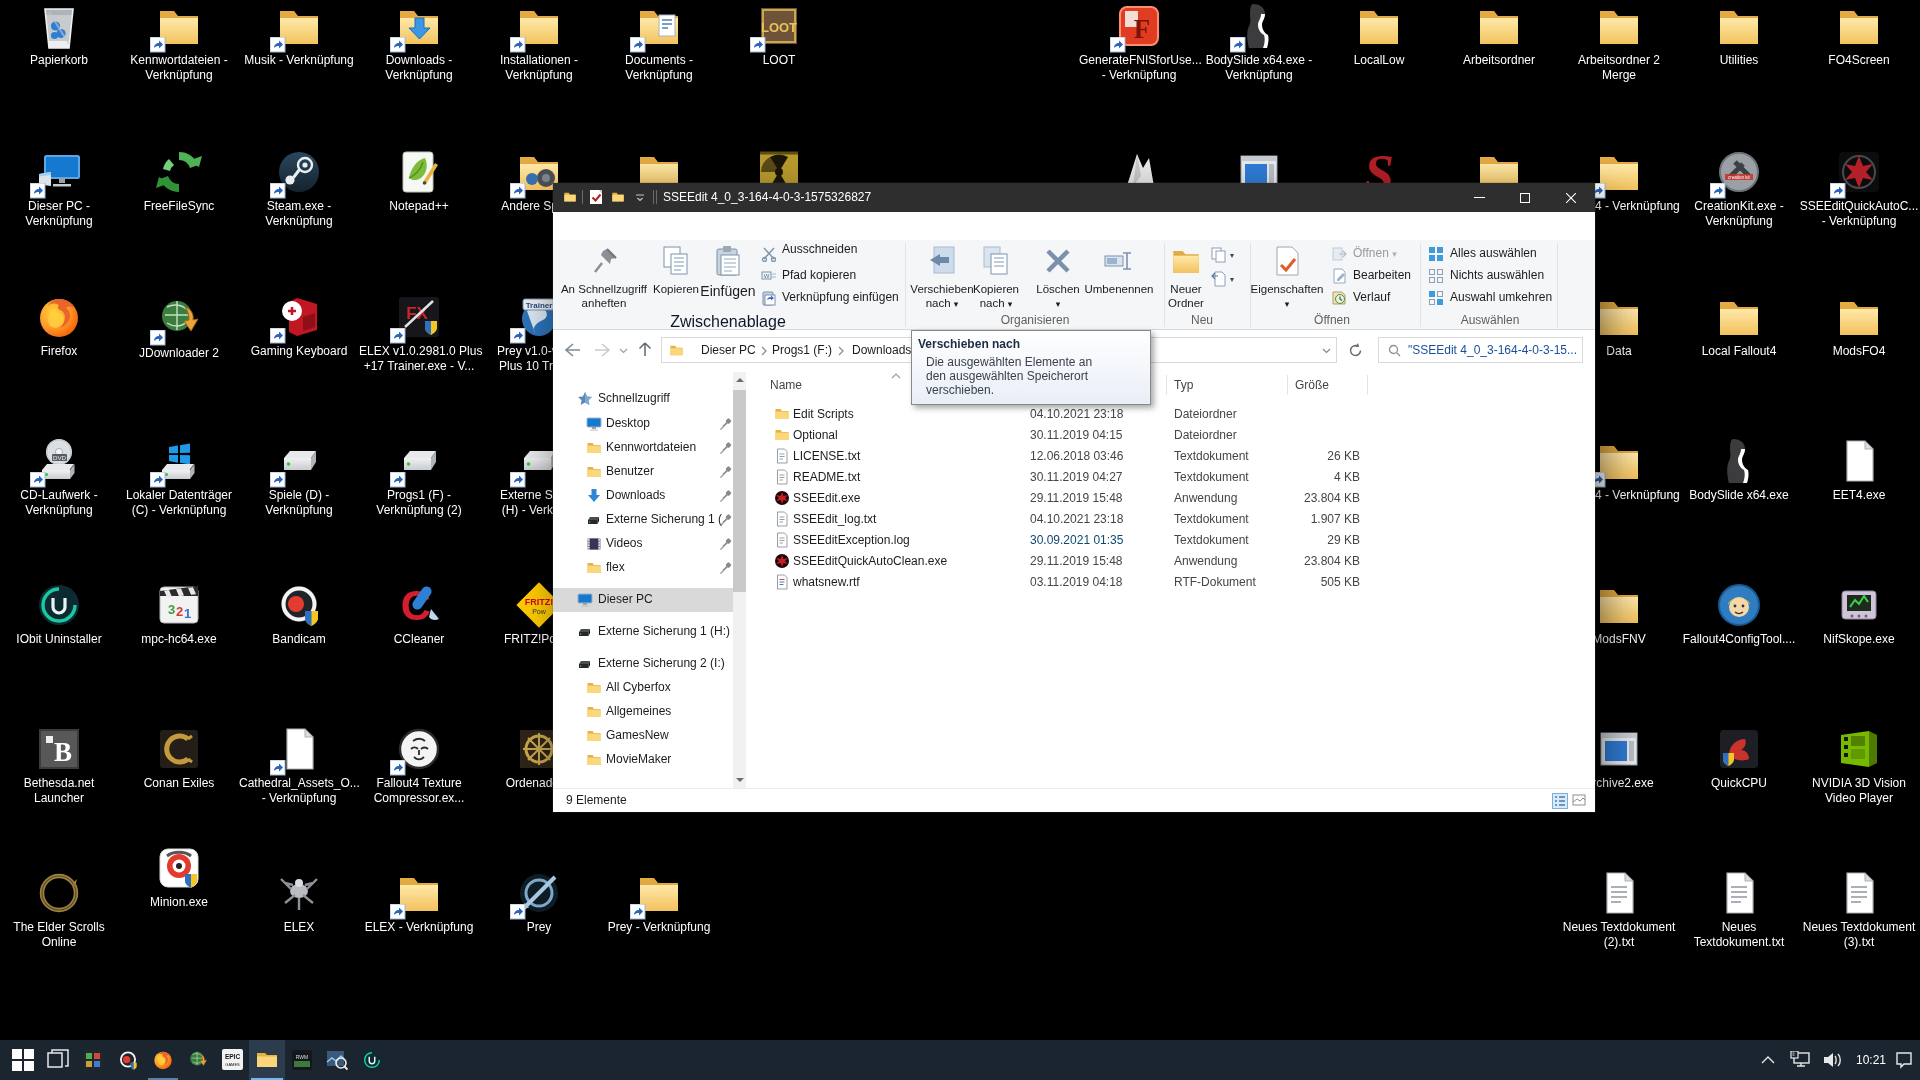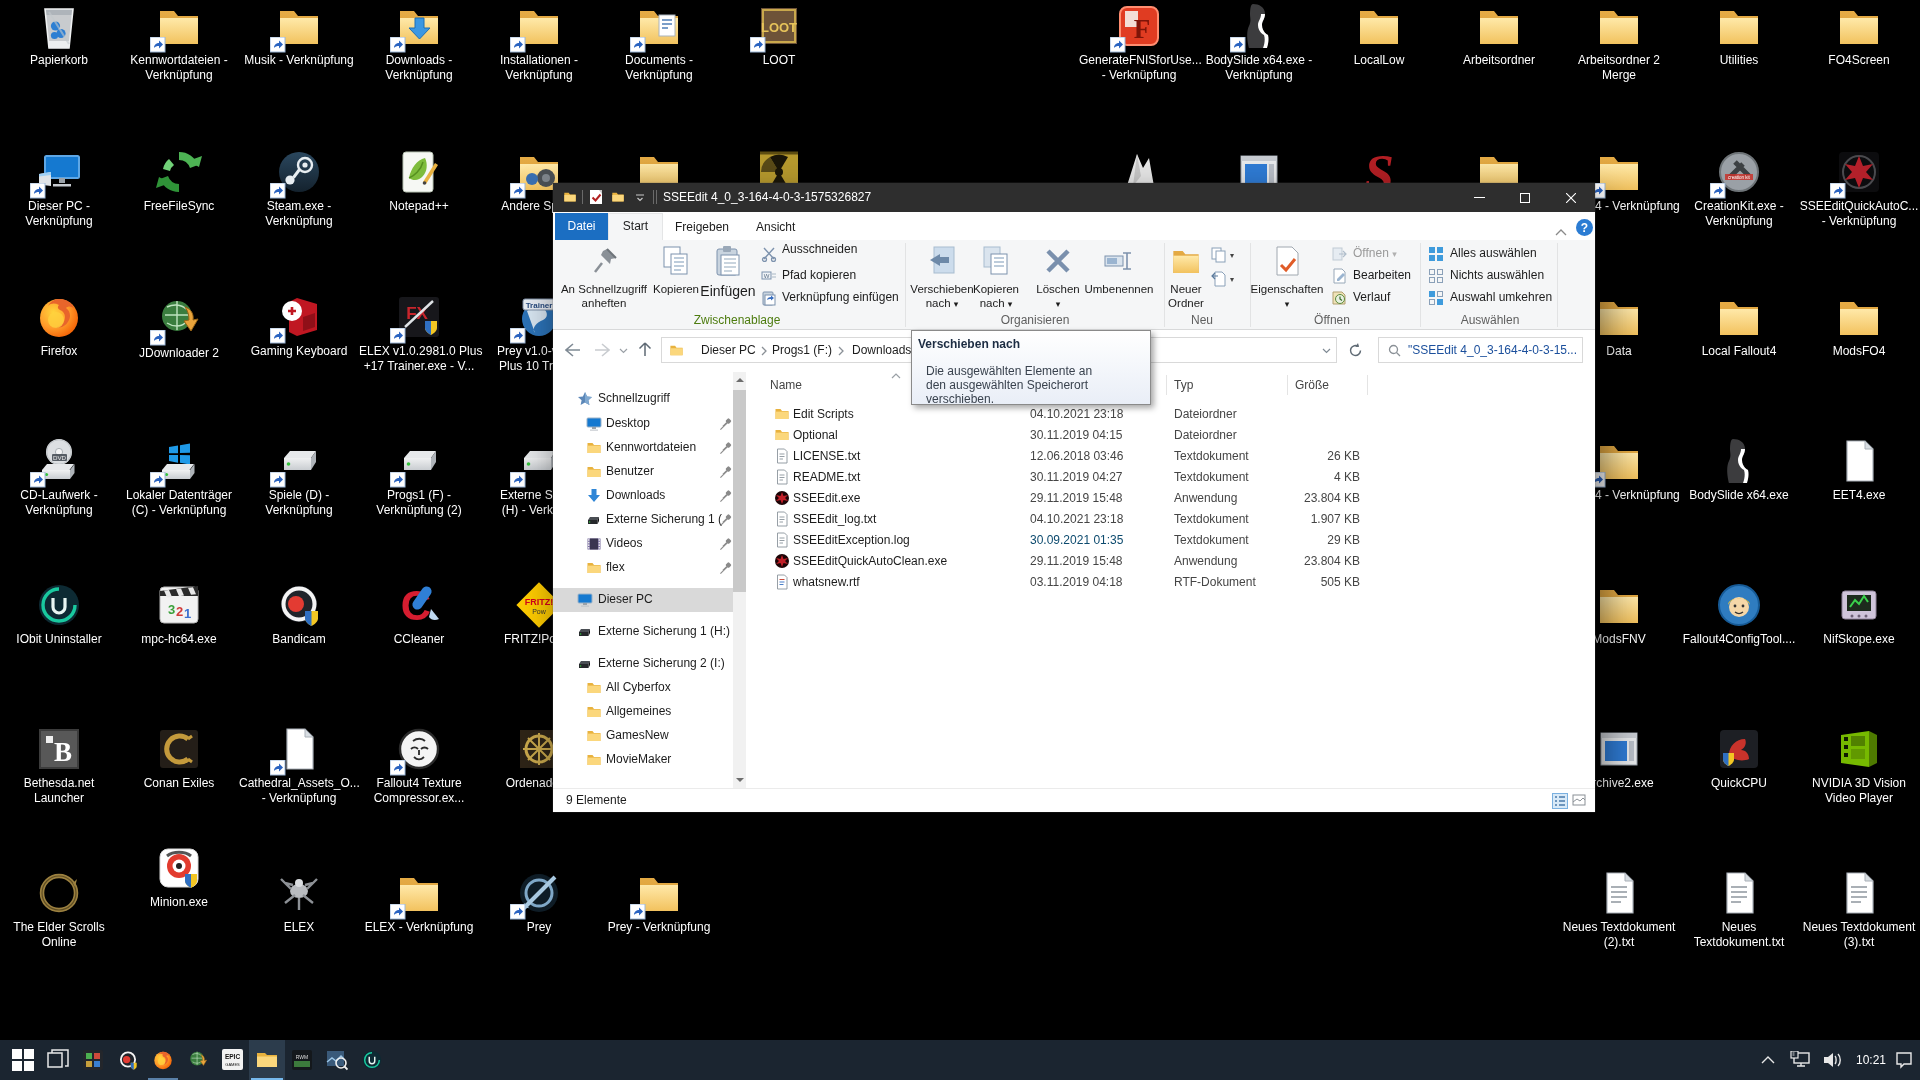--- a/index.html
+++ b/index.html
@@ -887,33 +887,20 @@
       <svg class="abs" style="left:921px;top:14px" width="11" height="1">
         <rect width="11" height="1" fill="#fff"></rect>
       </svg>
       <svg class="abs" style="left:967px;top:10px" width="10" height="10">
         <rect x="0.5" y="0.5" width="9" height="9" fill="none" stroke="#fff"></rect>
       </svg>
       <svg class="abs" style="left:1013px;top:10px" width="10" height="10">
         <path d="M0 0L10 10M10 0L0 10" stroke="#fff" stroke-width="1.1"></path>
       </svg>
     </div>
-    <div class="abs" style="left:0;top:29px;width:1042px;height:28px;background:#fff">
-      <div class="abs" style="left:2px;top:1px;width:53px;height:27px;background:#1b6ec2;color:#fff;font-size:12px;text-align:center;line-height:27px">Datei</div>
-      <div class="abs" style="left:55px;top:1px;width:55px;height:27px;background:#f5f6f7;border:1px solid #e4e5e6;border-bottom:none;color:#1c1c1c;font-size:12px;text-align:center;line-height:25px">Start</div>
-      <div class="abs t12" style="left:122px;top:8px">Freigeben</div>
-      <div class="abs t12" style="left:203px;top:8px">Ansicht</div>
-      <svg class="abs" style="left:1002px;top:17px" width="12" height="7">
-        <path d="M1 6l5-5 5 5" stroke="#8a8a8a" stroke-width="1.3" fill="none"></path>
-      </svg>
-      <svg class="abs" style="left:1023px;top:7px" width="17" height="17">
-        <circle cx="8.5" cy="8.5" r="8.5" fill="#2b7cd3"></circle>
-        <text x="8.5" y="13" font-size="12" font-weight="bold" fill="#fff" text-anchor="middle" font-family="Liberation Sans">?</text>
-      </svg>
-    </div>
     <div class="abs" style="left:0;top:57px;width:1042px;height:90px;background:#f5f6f7;border-bottom:1px solid #d8d9da">
       <div class="abs" style="left:352px;top:3px;width:1px;height:84px;background:#e2e3e4"></div>
       <div class="abs" style="left:611px;top:3px;width:1px;height:84px;background:#e2e3e4"></div>
       <div class="abs" style="left:697px;top:3px;width:1px;height:84px;background:#e2e3e4"></div>
       <div class="abs" style="left:867px;top:3px;width:1px;height:84px;background:#e2e3e4"></div>
       <div class="abs" style="left:1004px;top:3px;width:1px;height:84px;background:#e2e3e4"></div>
       <svg class="abs" style="left:35px;top:5px" width="32" height="32" viewBox="0 0 32 32">
         <path d="M19 4l9 9-5 1-1 5-9-9 2-4z" fill="#8a9097"></path>
         <path d="M14 18l-7 9" stroke="#8a9097" stroke-width="2.5"></path>
         <path d="M19 4l9 9" stroke="#6e747a" stroke-width="2"></path>
@@ -944,21 +931,21 @@
         <path d="M11 6h4M11 9h4" stroke="#aab8c6" stroke-width="1.2"></path>
       </svg>
       <svg class="abs" style="left:208px;top:50px" width="16" height="16" viewBox="0 0 16 16">
         <rect x="2" y="2" width="10" height="13" rx="1" fill="#c9d4df" stroke="#7d92ad"></rect>
         <rect x="4" y="5" width="10" height="10" fill="#fff" stroke="#7d92ad"></rect>
         <path d="M6 10c0-2 2-3 4-3V5.5L13 8l-3 2.5V9c-1.6 0-3 .4-4 1z" fill="#3a6fc0"></path>
       </svg>
       <div class="abs t12" style="left:229px;top:2px">Ausschneiden</div>
       <div class="abs t12" style="left:229px;top:28px">Pfad kopieren</div>
       <div class="abs t12" style="left:229px;top:50px">Verknüpfung einfügen</div>
-      <div class="abs" style="left:184px;top:73px;transform:translateX(-50%);font-size:12px;color:#4d7c0f;white-space:nowrap">Zwischenablage</div>
+      <div class="abs" style="left:175px;top:73px;transform:translateX(-50%);font-size:16px;color:#0f172a;white-space:nowrap">Zwischenablage</div>
       <svg class="abs" style="left:373px;top:5px" width="32" height="32" viewBox="0 0 32 32">
         <rect x="8" y="2" width="20" height="26" fill="#ccdcec" stroke="#a8bccf"></rect>
         <path d="M14 9v12l-10-6z" fill="#6d89a8"></path>
         <rect x="14" y="12" width="9" height="6" fill="#6d89a8"></rect>
       </svg>
       <div class="abs" style="left:389px;top:43px;transform:translateX(-50%);font-size:11.5px;color:#1c1c1c;white-space:nowrap">Verschieben</div>
       <div class="abs" style="left:389px;top:57px;transform:translateX(-50%);font-size:11.5px;color:#1c1c1c;white-space:nowrap">nach <span style="font-size:9px">▾</span></div>
       <svg class="abs" style="left:427px;top:5px" width="32" height="32" viewBox="0 0 32 32">
         <rect x="4" y="2" width="16" height="20" fill="#dae4ee" stroke="#a8bccf"></rect>
         <rect x="11" y="9" width="16" height="20" fill="#fff" stroke="#7d92ad"></rect>
@@ -1265,21 +1252,21 @@
           <path d="M2 3h2M2 7h2M2 11h2M6 3h6M6 7h6M6 11h6" stroke="#4a7aaa" stroke-width="1.3"></path>
         </svg></div>
       <div class="abs" style="left:1019px;top:4px;width:16px;height:16px"><svg width="14" height="14" viewBox="0 0 14 14">
           <rect x="1" y="2" width="12" height="10" fill="none" stroke="#8a9096"></rect>
           <path d="M1 9l4-3 3 2 3-3 2 2" stroke="#8a9096" fill="none"></path>
         </svg></div>
     </div>
   </div>
 <div class="abs" style="left:911px;top:330px;width:240px;height:75px;z-index:9;background:linear-gradient(180deg,#ffffff,#e9eef7);border:1px solid #8a8a8a;box-shadow:3px 3px 6px rgba(0,0,0,.35)">
     <div class="abs" style="left:6px;top:6px;font-size:12px;font-weight:bold;color:#1c2c42;white-space:nowrap">Verschieben nach</div>
-    <div class="abs" style="left:14px;top:34px;font-size:12px;color:#39424e;line-height:13.8px;white-space:nowrap">Die ausgewählten Elemente an<br>den ausgewählten Speicherort<br>verschieben.</div>
+    <div class="abs" style="left:14px;top:25px;font-size:12px;color:#39424e;line-height:13.8px;white-space:nowrap">Die ausgewählten Elemente an<br>den ausgewählten Speicherort<br>verschieben.</div>
   </div>
 <div class="abs" style="left:0;top:1040px;width:1920px;height:40px;background:#1b2530;z-index:20">
     <div class="abs" style="left:249px;top:0;width:36px;height:40px;background:#2c3c4c"></div>
     <div class="abs" style="left:148px;top:38px;width:30px;height:2px;background:#5a81a8"></div>
     <div class="abs" style="left:251px;top:38px;width:32px;height:2px;background:#76b9ed"></div>
     <svg class="abs" style="left:12px;top:9px" width="22" height="22" viewBox="0 0 22 22">
       <g fill="#fdfdfd">
         <rect x="0" y="0" width="10" height="10"></rect>
         <rect x="12" y="0" width="10" height="10"></rect>
         <rect x="0" y="12" width="10" height="10"></rect>

